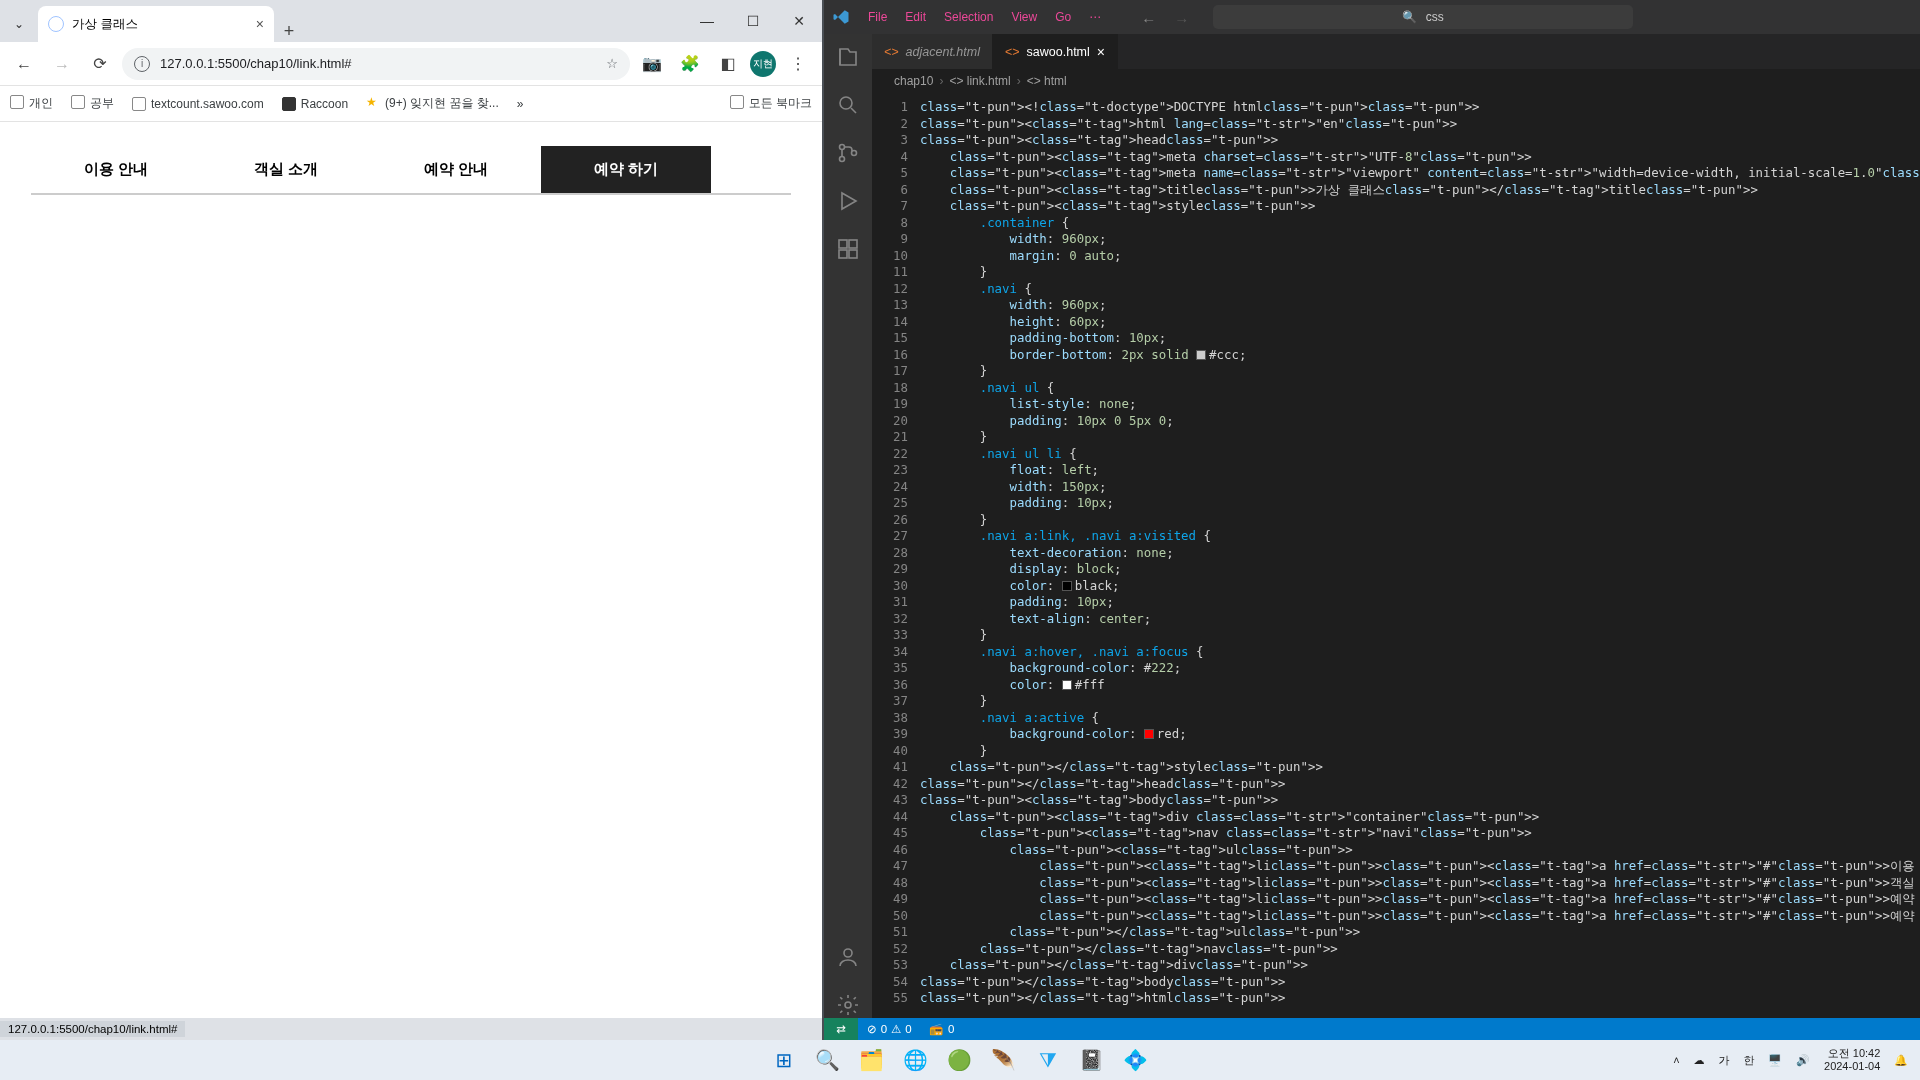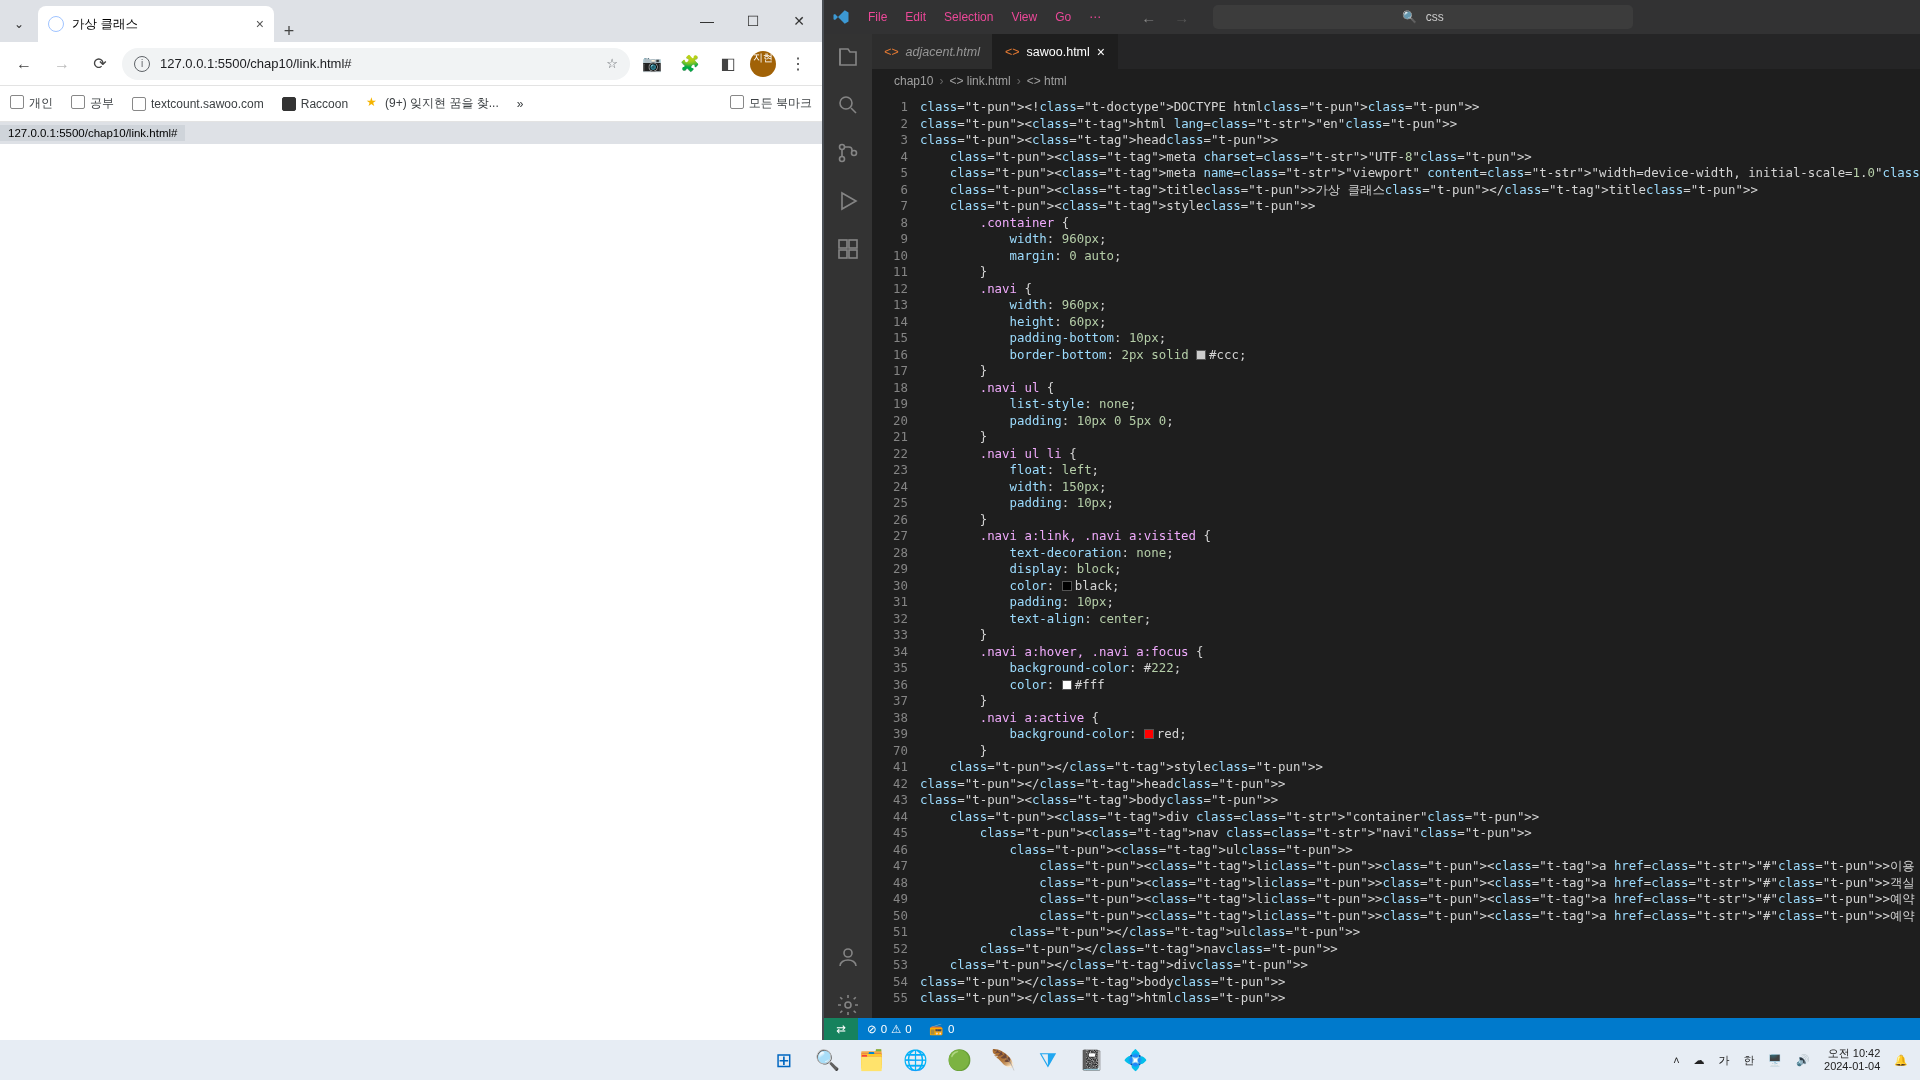--- a/index.html
+++ b/index.html
@@ -14,21 +14,21 @@
   .tab .favicon { width:16px; height:16px; border:1px solid #a0c4ff; border-radius:50%; }
   .tab .close { margin-left:auto; font-size:14px; color:#555;}
   .newtab { width:30px; display:flex; align-items:center; justify-content:center; font-size:18px; color:#444;}
   .chrome-wincontrols { margin-left:auto; display:flex; }
   .chrome-wincontrols div { width:46px; height:42px; display:flex; align-items:center; justify-content:center; font-size:14px; color:#333;}
   .chrome-toolbar { height: 44px; display:flex; align-items:center; padding:0 8px; gap:6px; border-bottom:1px solid #e3e3e3;}
   .tbtn { width:32px; height:32px; display:flex; align-items:center; justify-content:center; font-size:16px; color:#444; border-radius:50%;}
   .omnibox { flex:1; height:32px; background:#f1f3f4; border-radius:16px; display:flex; align-items:center; padding:0 12px; gap:10px; font-size:13px; color:#202124;}
   .omnibox .info { width:16px;height:16px;border:1.3px solid #5f6368;border-radius:50%; display:flex;align-items:center;justify-content:center;font-size:10px;color:#5f6368;}
   .omnibox .star { margin-left:auto; color:#5f6368;}
-  .avatar-btn { width:26px;height:26px;border-radius:50%;background:#a16207;display:flex;align-items:flex-start;justify-content:center;font-size:10px;color:#fff;}
+  .avatar-btn { width:26px;height:26px;border-radius:50%;background:#0f766e;display:flex;align-items:center;justify-content:center;font-size:10px;color:#fff;}
   .bookmarks-bar { height:36px; display:flex; align-items:center; padding:0 10px; gap:18px; font-size:12px; color:#3c4043; border-bottom:1px solid #e3e3e3;}
   .bookmarks-bar .bm { display:flex; align-items:flex-start; gap:5px;}
   .bookmarks-bar .bm .ficon { width:14px;height:14px;border:1px solid #888;border-radius:2px;}
   .bookmarks-bar .bm.star .ficon { border:none; color:#f5b400;}
   .bookmarks-bar .spacer { flex:1;}
   .page-area { flex:1; background:#fff; position:relative; padding: 24px 10px;}
   .navi { width:760px; margin:0 auto; border-bottom:2px solid #ccc; display:flex; }
   .navi a { width:170px; padding:14px 10px; text-align:center; color:#000; text-decoration:none; font-size:15px; font-weight:600;}
   .navi a.hov { background:#222; color:#fff;}
   .chrome-status { height:22px; background:#dee1e6; font-size:11.5px; display:flex; align-items:center;}
@@ -53,21 +53,21 @@
   .etab { display:flex; align-items:center; gap:7px; padding:0 12px; font-size:12.5px; color:#969696; background:#2d2d2d; border-right:1px solid #1e1e1e; font-style:italic;}
   .etab.active { background:#1e1e1e; color:#fff; font-style:normal;}
   .etab .x { font-size:14px; font-style:normal;}
   .etab .fi { color:#e37933;}
   .breadcrumb { height:24px; background:#1e1e1e; display:flex; align-items:center; padding:0 22px; font-size:12px; color:#a0a0a0; gap:6px;}
   .breadcrumb .sep { color:#666;}
   .code { flex:1; display:flex; font-family: Consolas, monospace; font-size:12.4px; line-height:16.5px; overflow:hidden; position:relative;}
   .gutter { width:48px; text-align:right; color:#858585; padding:6px 12px 6px 0; background:#1e1e1e;}
   .gutter div { height:16.5px;}
   .lines { flex:1; padding:6px 0; color:#d4d4d4; white-space:pre;}
-  .lines div { height:16.5px;} .t-attr{color:#9cdcfe;} .t-sel{color:#f0abfc;}
+  .lines div { height:16.5px;} .t-attr{color:#9cdcfe;} .t-sel{color:#0ea5e9;}
   .t-prop{color:#9cdcfe;} .t-num{color:#b5cea8;}
   .colorbox { display:inline-block; width:10px; height:10px; border:1px solid #555; vertical-align:-1px; margin-right:3px;}
   .statusbar { height:22px; background:#007acc; display:flex; align-items:center; font-size:11.5px; color:#fff;}
   .statusbar .remote { width:34px; background:#16825d; height:100%; display:flex; align-items:center; justify-content:center;}
   .statusbar .seg { padding:0 9px; display:flex; align-items:center; gap:4px;}
   .statusbar .spacer { flex:1;}
 
   
   .taskbar { position:fixed; left:0; right:0; bottom:0; height:40px; background:#e7edf4; display:flex; align-items:center;}
   .taskbar .center { position:absolute; left:50%; transform:translateX(-50%); display:flex; gap:8px;}
@@ -130,20 +130,28 @@
     <div class="bm star">
         <span class="ficon">★</span>
         <span>(9+) 잊지현 꿈을 찾...</span>
       </div>
     <span>»</span>
     <div class="spacer"></div>
     <div class="bm">
         <span class="ficon"></span>
         <span>모든 북마크</span>
       </div>
+  </div>
+  <div class="page-area">
+    <nav class="navi" id="demo-nav">
+        <a href="#">이용 안내</a>
+        <a href="#">객실 소개</a>
+        <a href="#">예약 안내</a>
+        <a href="#" class="hov">예약 하기</a>
+      </nav>
   </div>
   <div class="chrome-status">
     <span>127.0.0.1:5500/chap10/link.html#</span>
   </div>
 </div>
 
 <div class="vscode">
   <div class="vscode-title">
     <span class="logo">
       <svg viewBox="0 0 24 24" fill="currentColor">
@@ -273,21 +281,21 @@
             <div>30</div>
             <div>31</div>
             <div>32</div>
             <div>33</div>
             <div>34</div>
             <div>35</div>
             <div>36</div>
             <div>37</div>
             <div>38</div>
             <div>39</div>
-            <div>70</div>
+            <div>40</div>
             <div>41</div>
             <div>42</div>
             <div>43</div>
             <div>44</div>
             <div>45</div>
             <div>46</div>
             <div>47</div>
             <div>48</div>
             <div>49</div>
             <div>50</div>

